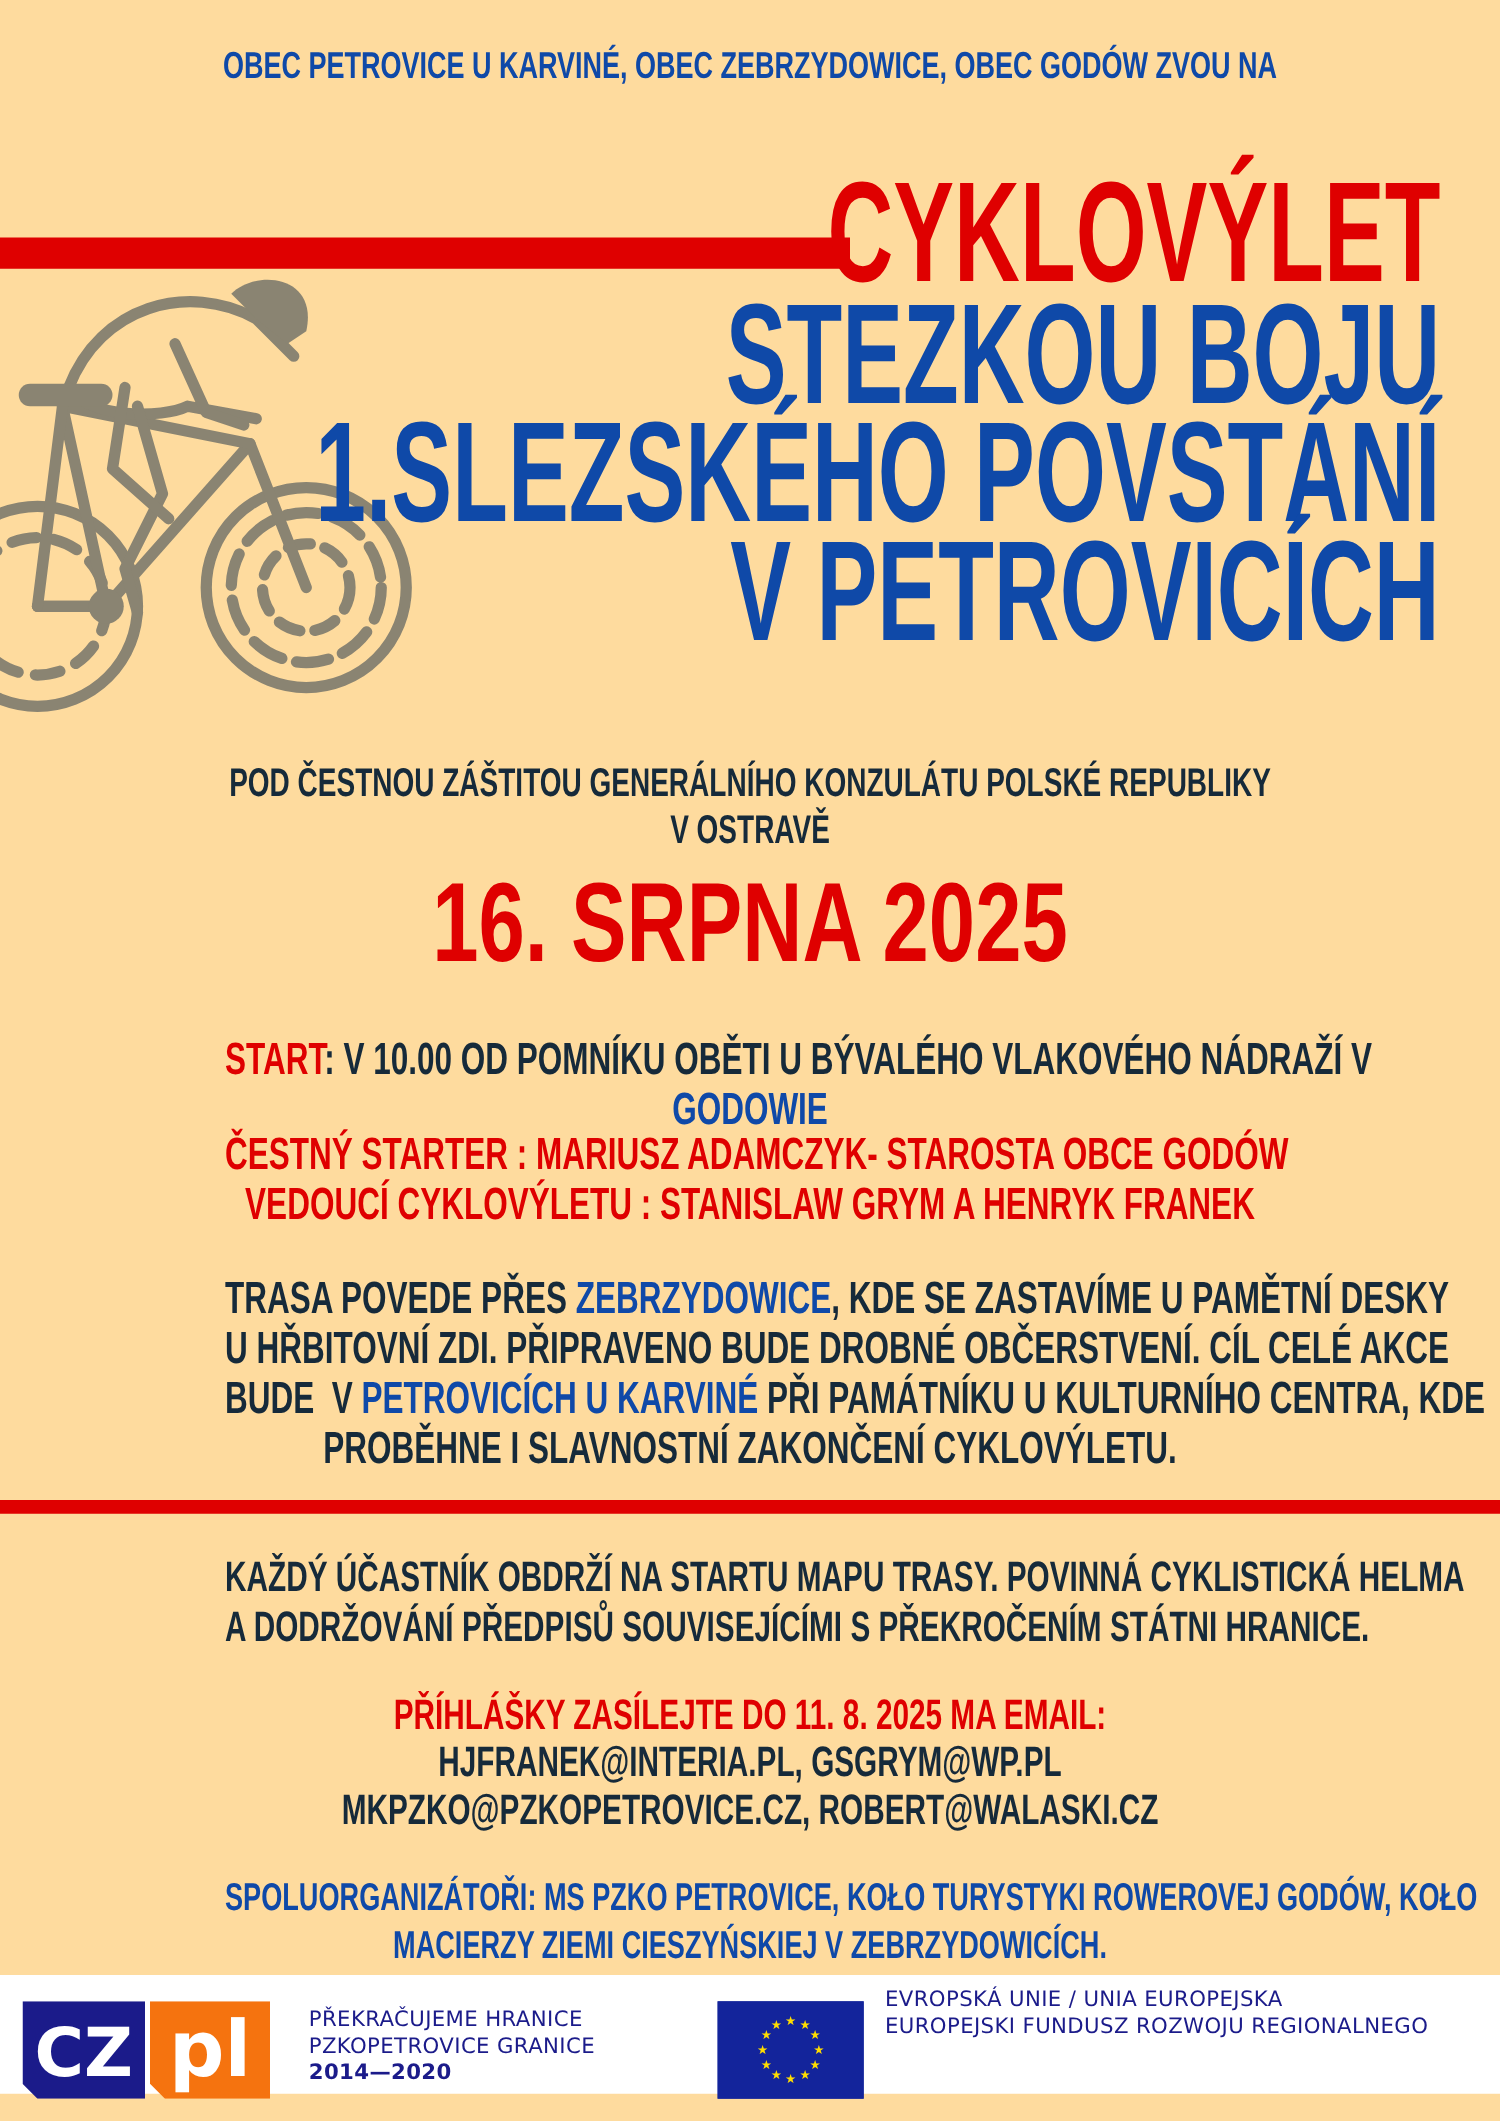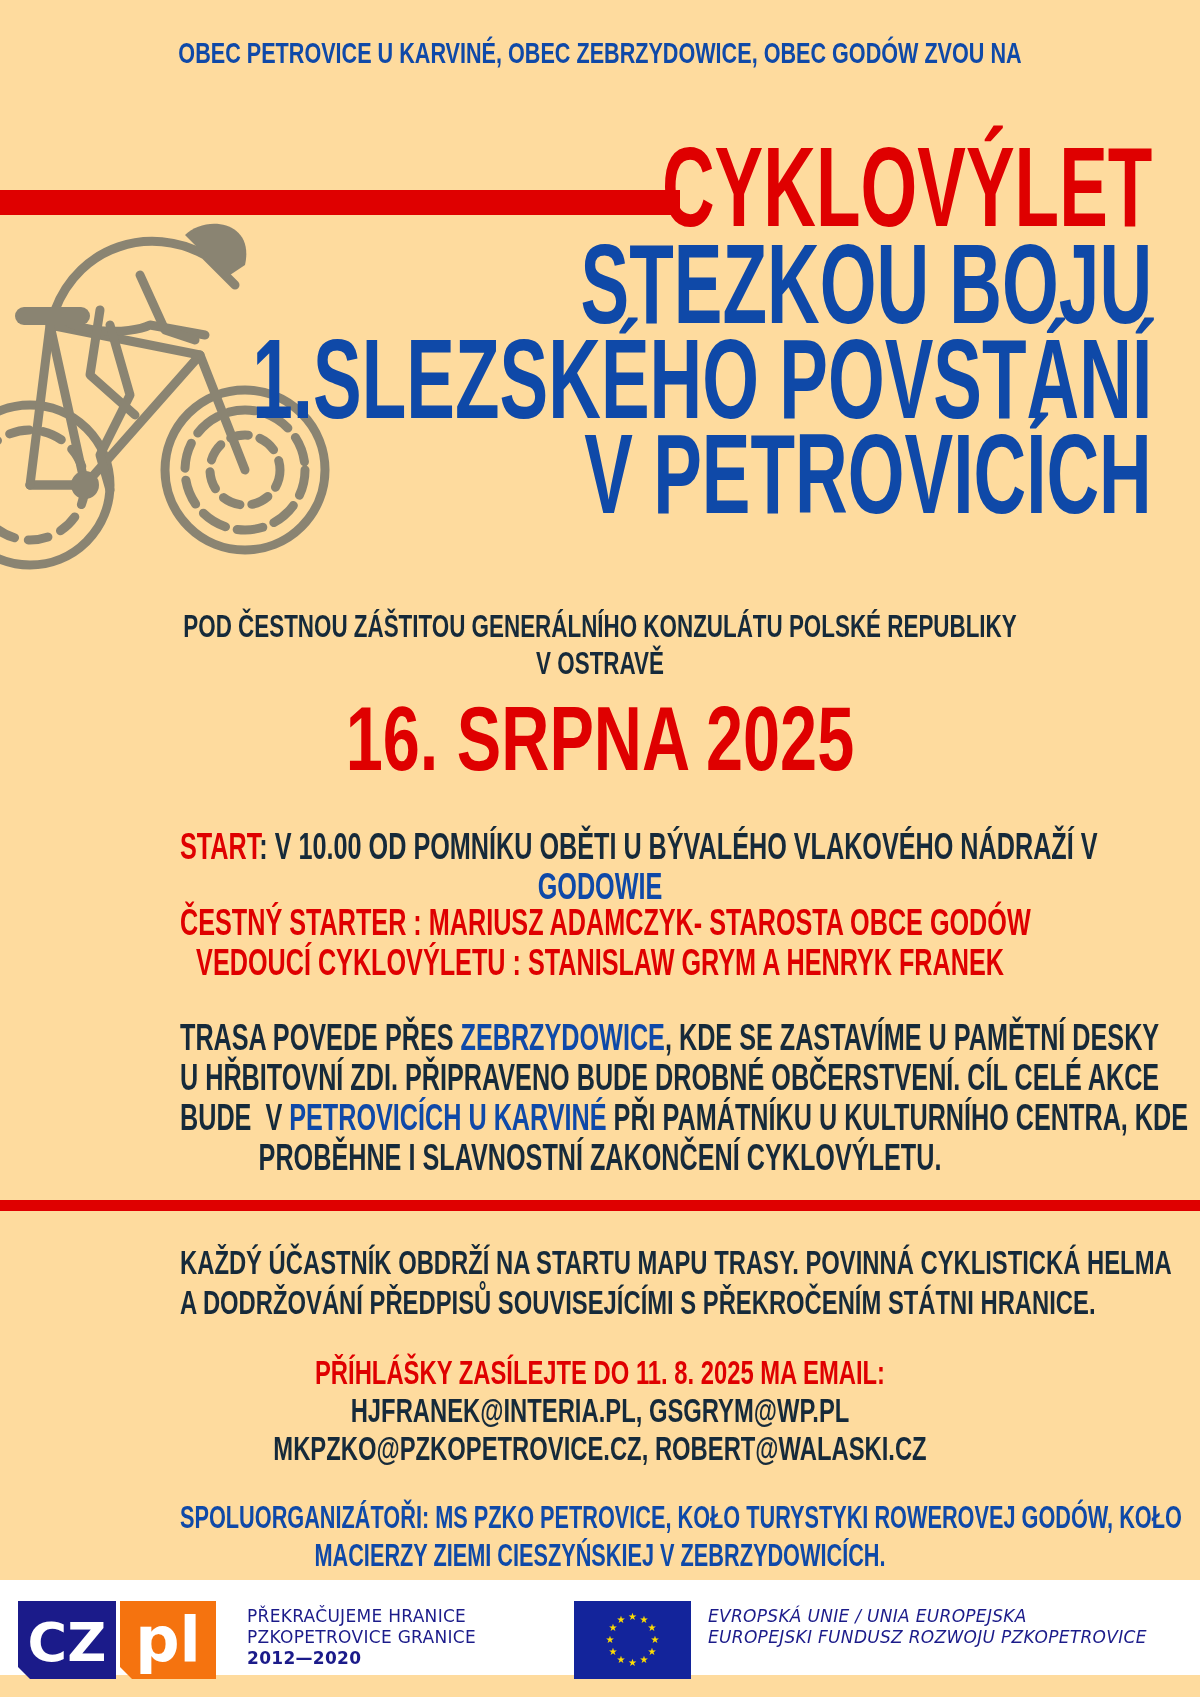--- a/index.html
+++ b/index.html
@@ -63,21 +63,21 @@
 
   #footer { left: 0; top: 1580px; width: 1200px; height: 95px; background: #ffffff; }
   #czpl { position: absolute; left: 18px; top: 21px; width: 198px; height: 78px; }
   .logo-text {
     position: absolute; font-family: "DejaVu Sans", sans-serif; font-size: 17px;
     line-height: 21px; color: #1b1b8a; letter-spacing: 0.3px;
   }
   #czpl-text { left: 247px; top: 26px; }
   #czpl-text .yrs { font-weight: bold; }
   #euflag { position: absolute; left: 574px; top: 21px; width: 117px; height: 78px; background: #13249b; }
-  #eu-text { left: 708px; top: 26px; font-style: italic; }
+  #eu-text { left: 708px; top: 10px; }
 </style>
 </head>
 <body>
 
 <div class="abs center cond blue" id="invite">OBEC PETROVICE U KARVINÉ, OBEC ZEBRZYDOWICE, OBEC GODÓW ZVOU NA</div>
 
 <div class="abs redbar" id="bar-top"></div>
 
 <svg class="abs" id="cyclist" viewBox="0 0 350 370">
   <g fill="none" stroke="#8a8472" stroke-width="9" stroke-linecap="round" stroke-linejoin="round">
@@ -149,36 +149,36 @@
 <div class="abs" id="footer">
   <svg id="czpl" viewBox="0 0 198 78">
     <path d="M0 0 H98 V78 H12 L0 66 Z" fill="#1b1b8a"></path>
     <path d="M102 0 H198 V78 H114 L102 66 Z" fill="#f5730f"></path>
     <text x="49" y="60" text-anchor="middle" font-family="DejaVu Sans, sans-serif" font-weight="bold" font-size="54" fill="#ffffff">CZ</text>
     <text x="150" y="60" text-anchor="middle" font-family="DejaVu Sans, sans-serif" font-weight="bold" font-size="62" fill="#ffffff">pl</text>
   </svg>
   <div class="logo-text" id="czpl-text">
     <div>PŘEKRAČUJEME HRANICE</div>
     <div>PZKOPETROVICE GRANICE</div>
-    <div class="yrs">2012—2020</div>
+    <div class="yrs">2014—2020</div>
   </div>
   <svg id="euflag" viewBox="0 0 117 78">
     <rect width="117" height="78" fill="#13249b"></rect>
     <g fill="#ffdd00" font-size="10" text-anchor="middle" font-family="DejaVu Sans, sans-serif">
       <text x="58.5" y="19">★</text>
       <text x="70" y="22">★</text>
       <text x="78" y="30">★</text>
       <text x="81" y="42">★</text>
       <text x="78" y="54">★</text>
       <text x="70" y="62">★</text>
       <text x="58.5" y="65">★</text>
       <text x="47" y="62">★</text>
       <text x="39" y="54">★</text>
       <text x="36" y="42">★</text>
       <text x="39" y="30">★</text>
       <text x="47" y="22">★</text>
     </g>
   </svg>
   <div class="logo-text" id="eu-text">
     <div>EVROPSKÁ UNIE / UNIA EUROPEJSKA</div>
-    <div>EUROPEJSKI FUNDUSZ ROZWOJU PZKOPETROVICE</div>
+    <div>EUROPEJSKI FUNDUSZ ROZWOJU REGIONALNEGO</div>
   </div>
 </div>
 
 </body></html>

